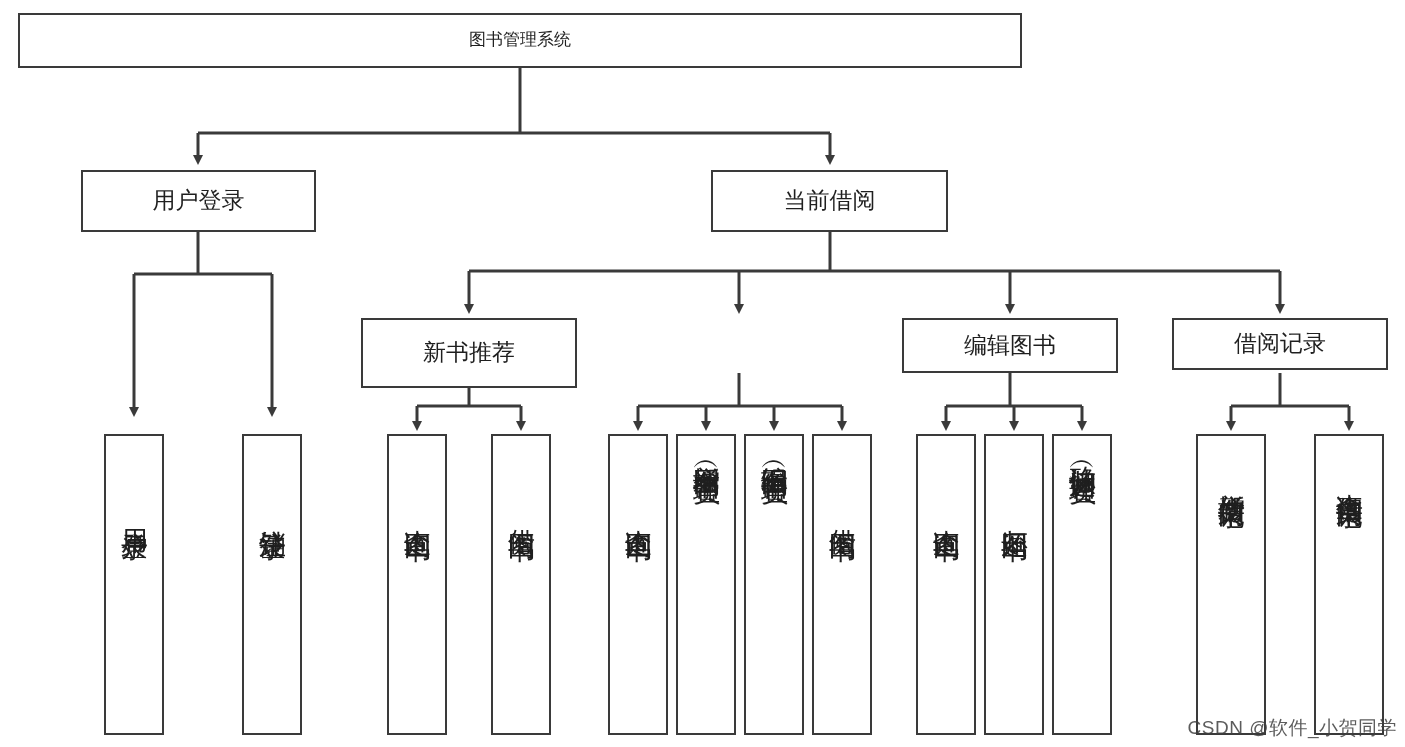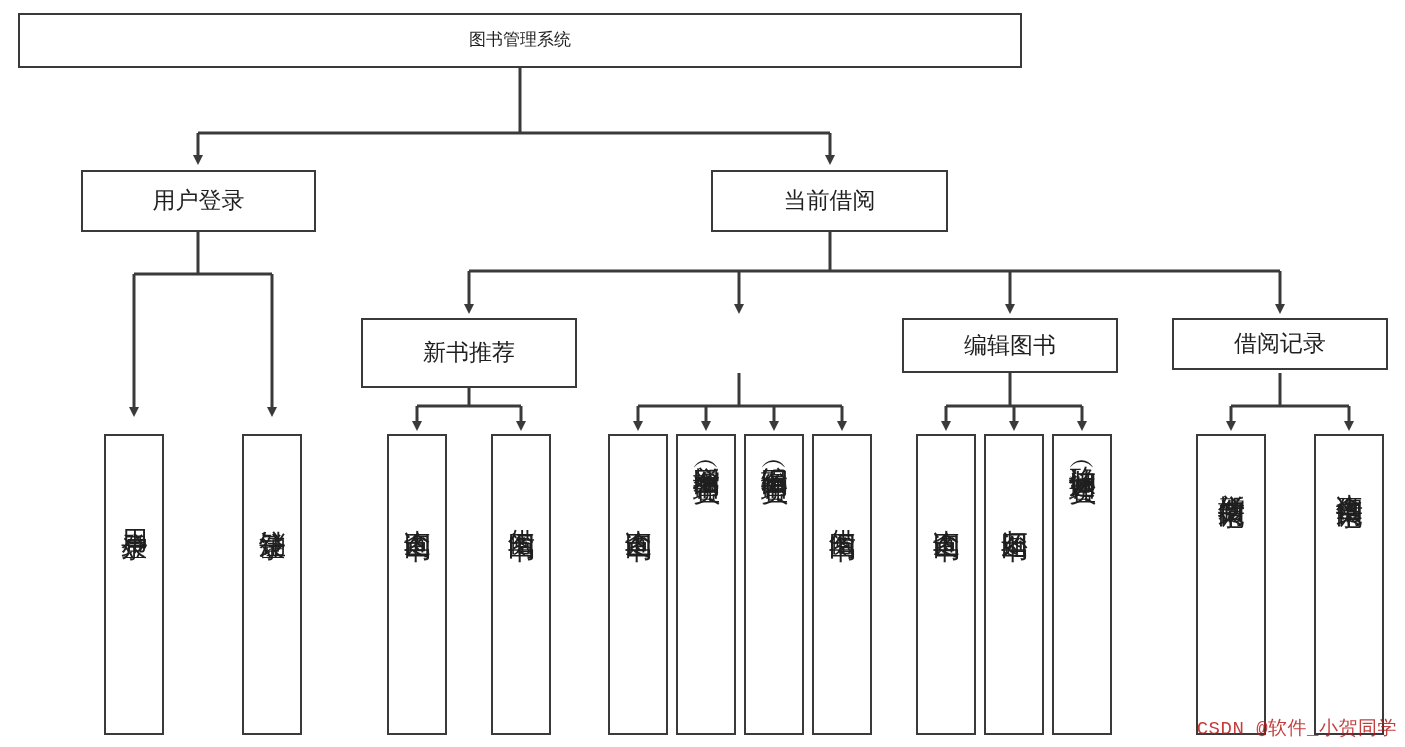--- a/index.html
+++ b/index.html
@@ -57,25 +57,24 @@
     white-space: nowrap;
   }
   .node.root .label {
     font-size: 17px;
   }
   #watermark {
     position: absolute;
     right: 8px;
     bottom: 6px;
     font-size: 19px;
-    color: #b91c1c;
+    color: #404040;
     opacity: 0.85;
     white-space: nowrap;
     letter-spacing: 0.5px;
-    font-family: Liberation Mono, monospace;
   }
 </style>
 </head>
 <body>
 
 <div id="canvas">
 
   <svg id="edges" viewBox="0 0 1405 747">
     <defs>
       <marker id="arrow" markerWidth="12" markerHeight="12" refX="1" refY="5" orient="auto" markerUnits="userSpaceOnUse">

